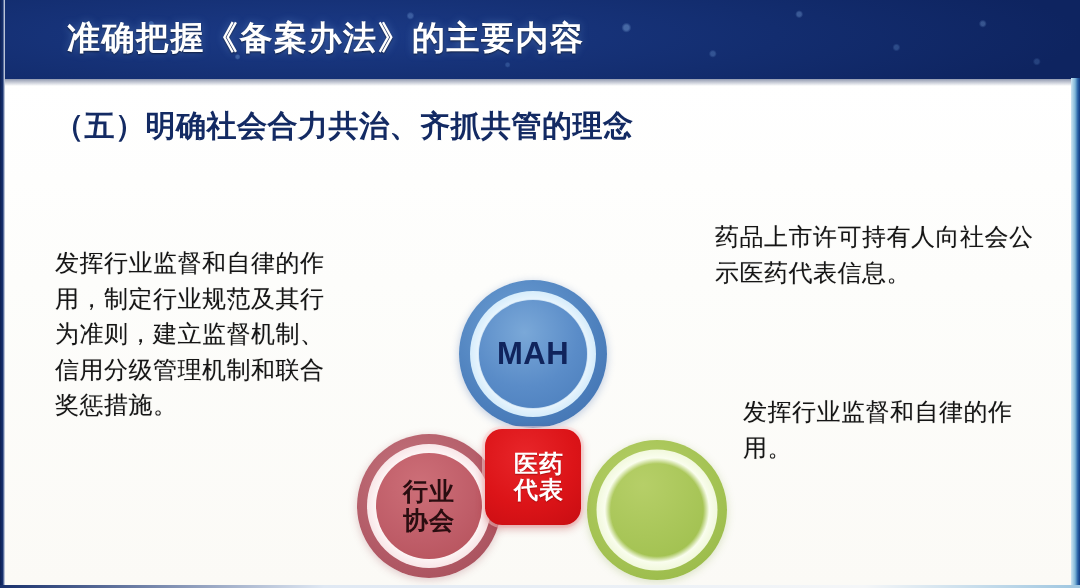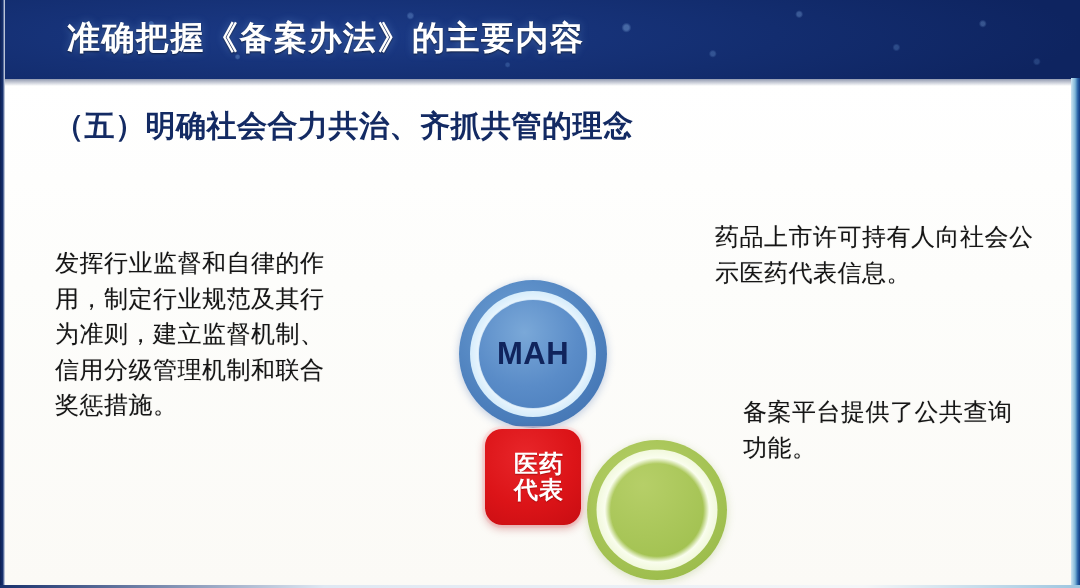--- a/index.html
+++ b/index.html
@@ -278,33 +278,42 @@
   <div class="edge-bottom"></div>
 
   <div class="content">
 
     <div class="subtitle">（五）明确社会合力共治、齐抓共管的理念</div>
 
     <div class="para para-left">发挥行业监督和自律的作用，制定行业规范及其行为准则，建立监督机制、信用分级管理机制和联合奖惩措施。</div>
 
     <div class="para para-right-top">药品上市许可持有人向社会公示医药代表信息。</div>
 
-    <div class="para para-right-bottom">备案平台提供了公共查询功能。</div>
+    <div class="para para-right-bottom">发挥行业监督和自律的作用。</div>
 
     <div class="diagram">
 
       <div class="node" id="node-mah">
         <div class="ring-outer">
           <div class="ring-glow"></div>
           <div class="disc">
             <span class="node-label">MAH</span>
           </div>
         </div>
       </div>
 
+      <div class="node" id="node-assoc">
+        <div class="ring-outer">
+          <div class="ring-glow"></div>
+          <div class="disc">
+            <span class="node-label">行业</span>
+            <span class="node-label">协会</span>
+          </div>
+        </div>
+      </div>
 
       <div class="node" id="node-public">
         <div class="ring-outer">
           <div class="ring-glow"></div>
         </div>
       </div>
 
       <div id="node-center">
         <div>
           <div class="node-label">医药</div>

